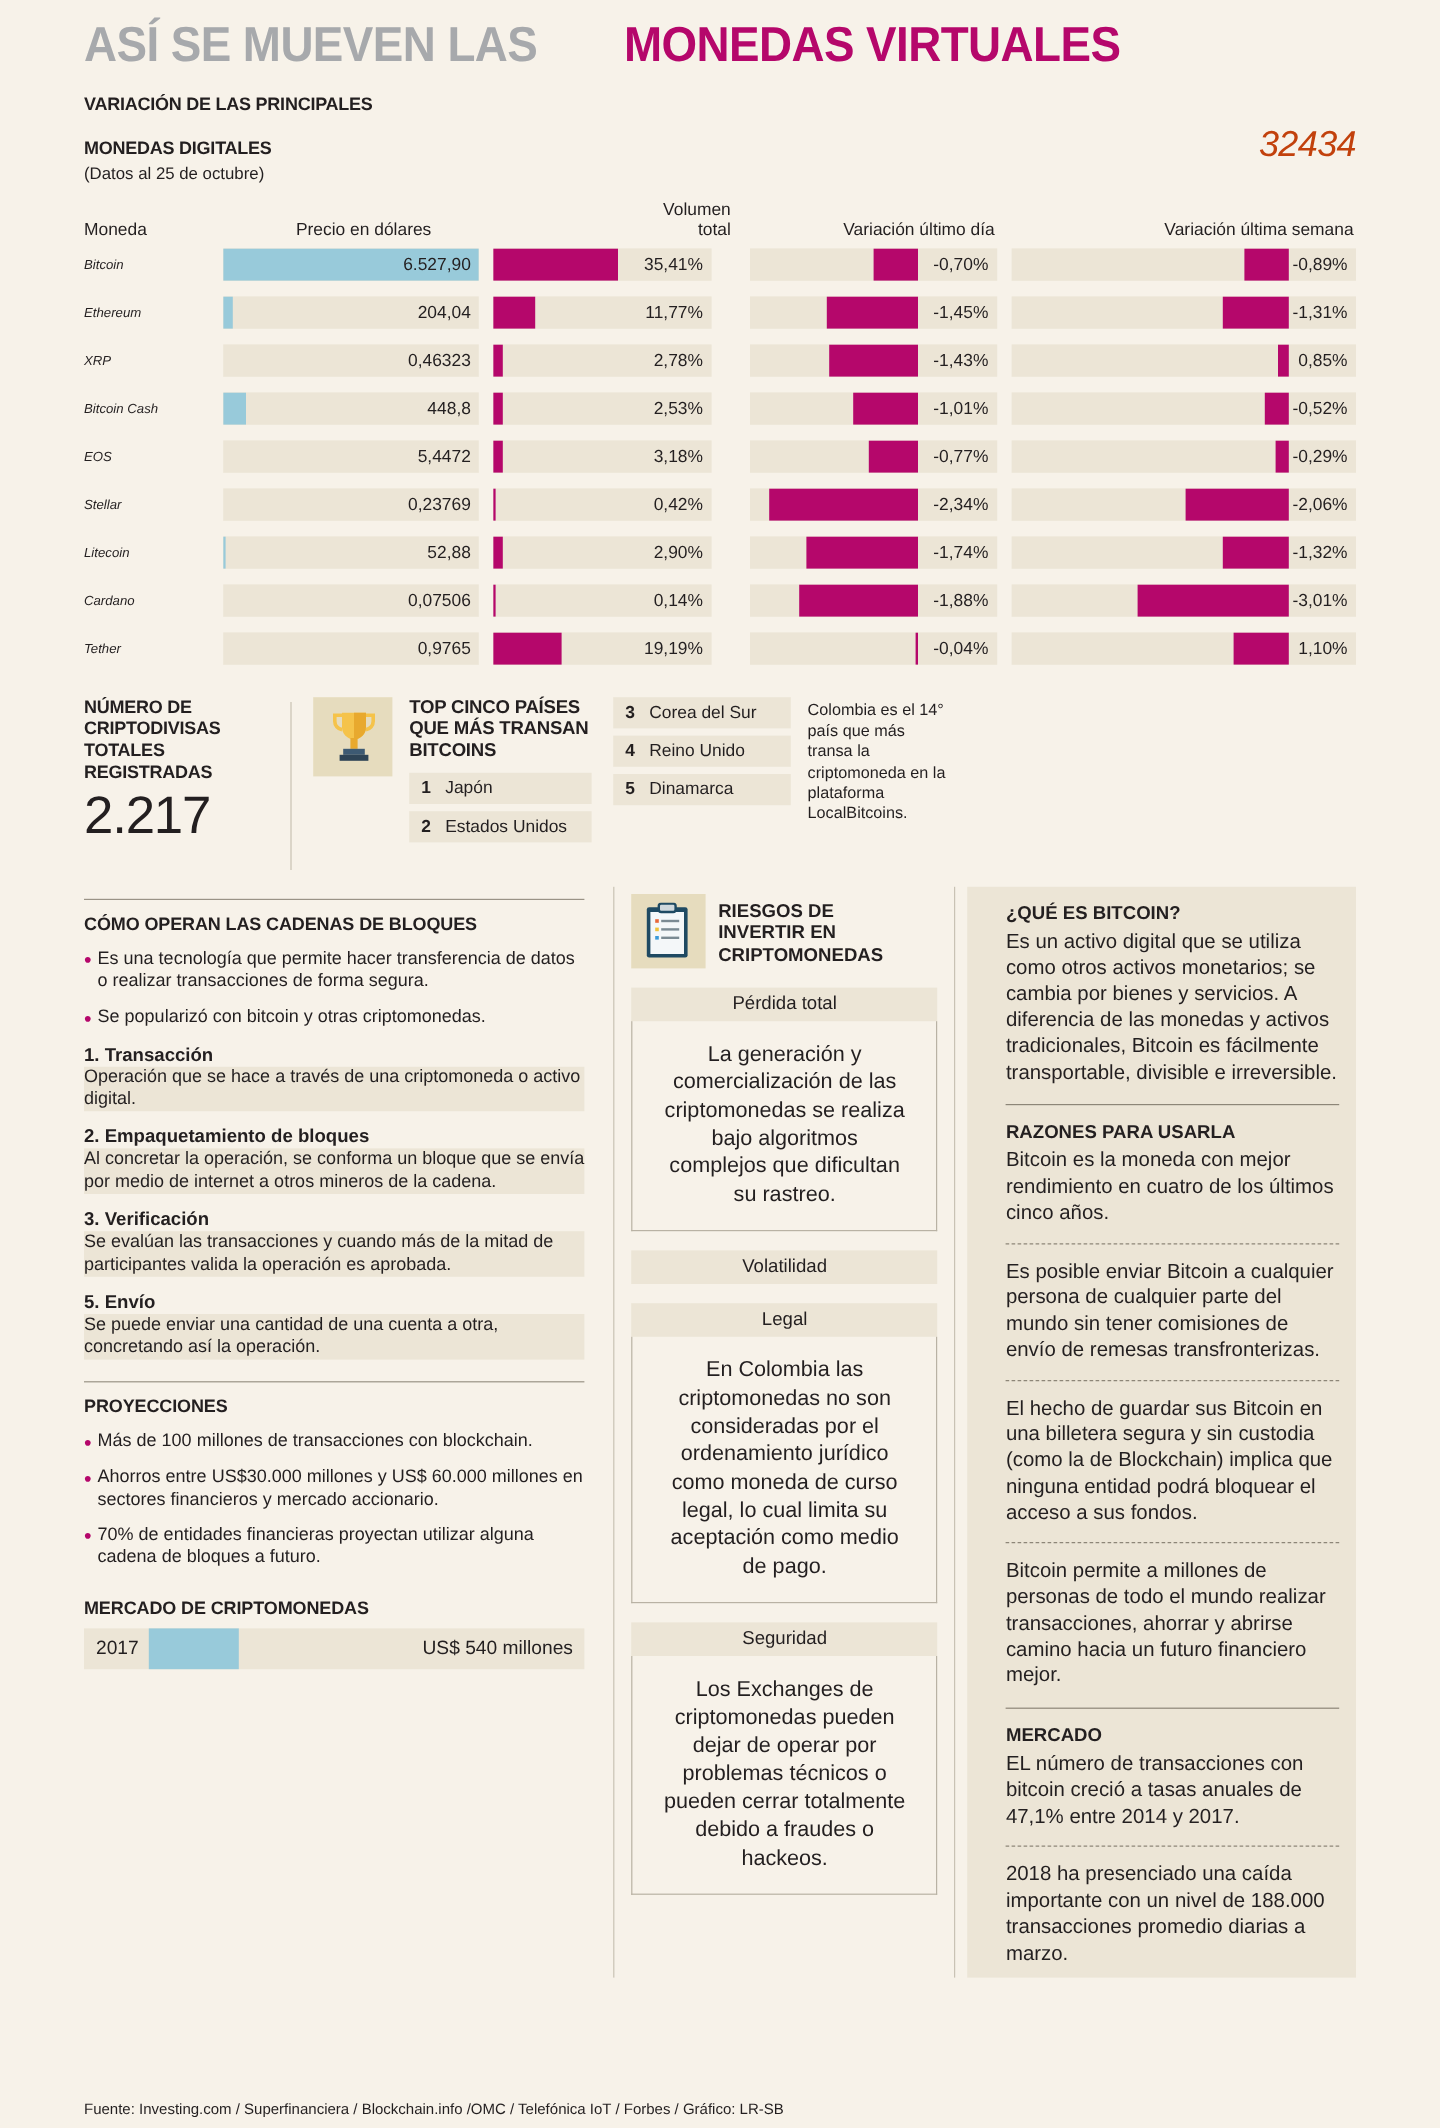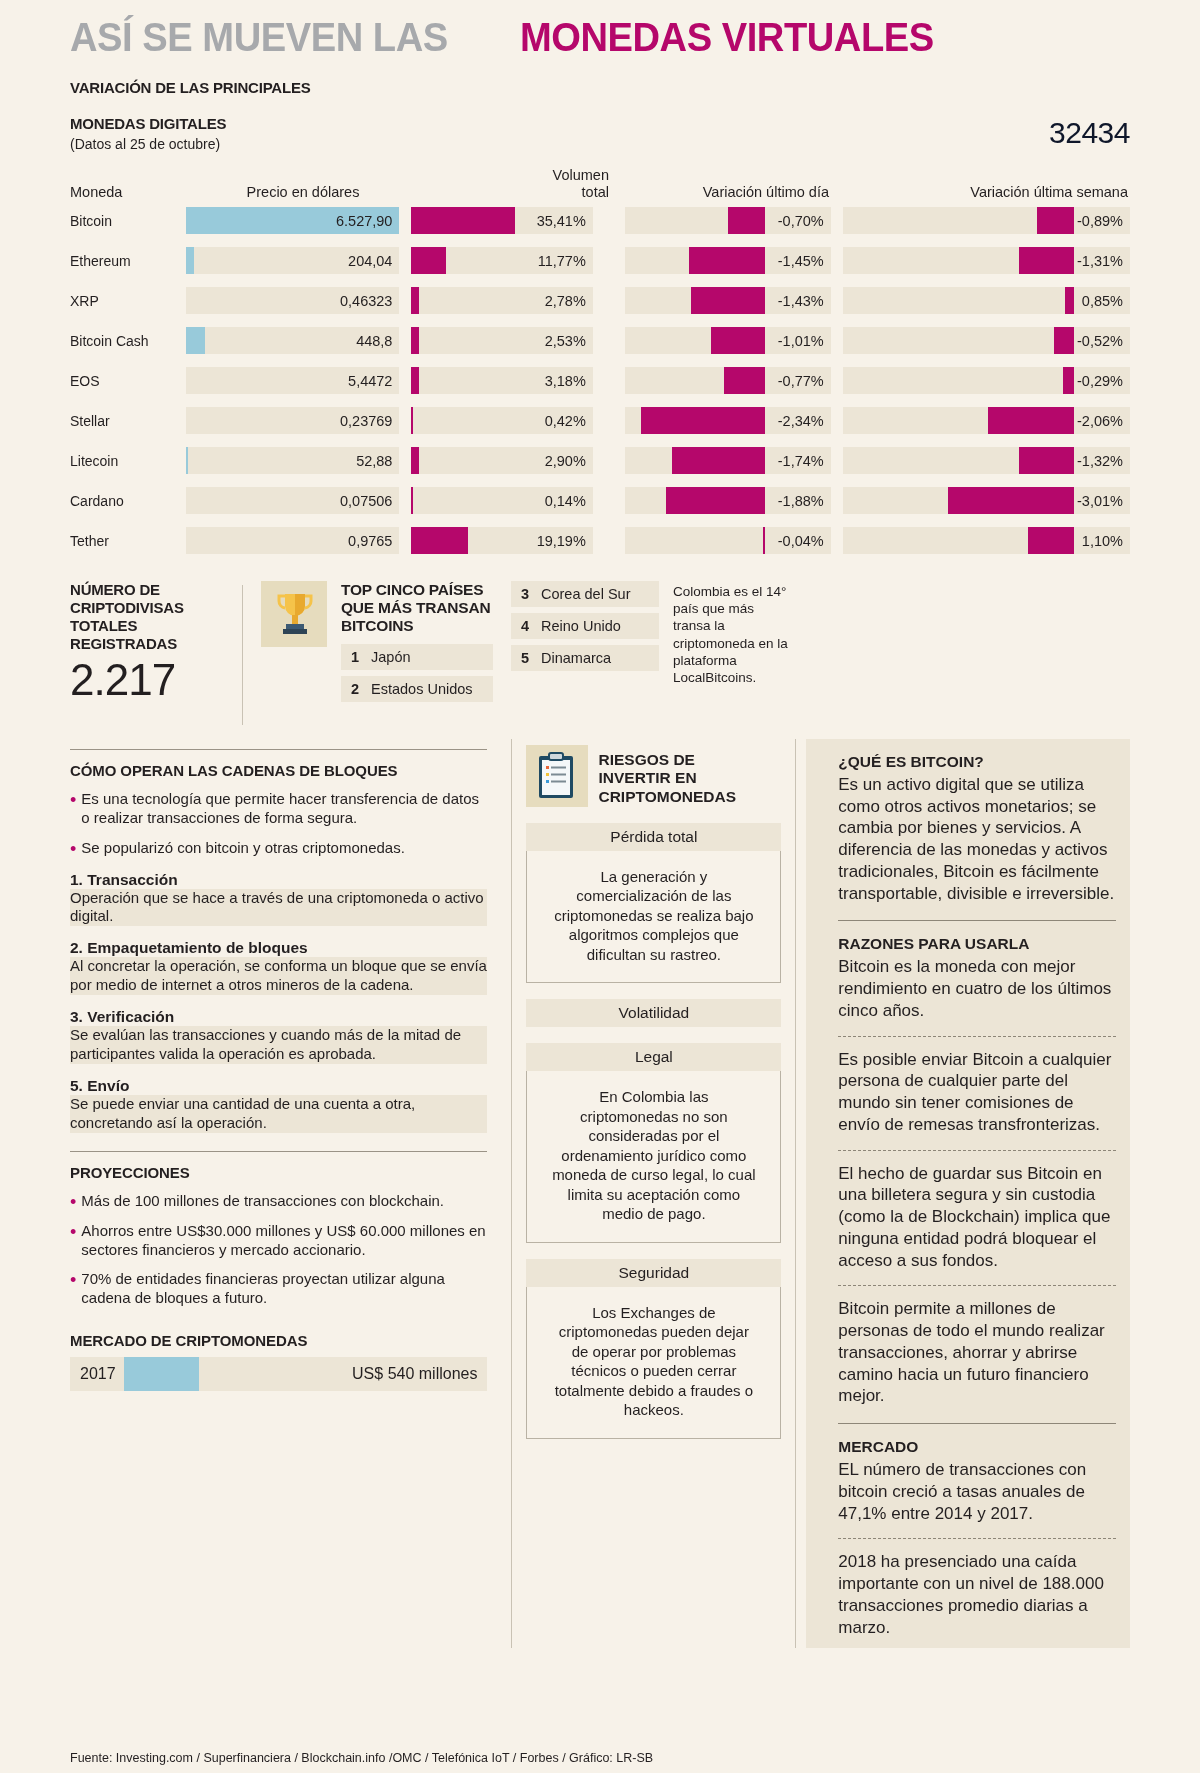--- a/index.html
+++ b/index.html
@@ -25,34 +25,34 @@
     font-size: 41px; font-weight: bold; letter-spacing: -0.5px;
     color: #b5076b; font-family: "Liberation Sans", sans-serif;
     transform: scaleX(0.93); transform-origin: left;
   }
 
   
   .tbl-title { margin-top: 18px; font-size: 15px; font-weight: bold; line-height: 1.22; letter-spacing: -0.2px; }
   .tbl-sub { font-size: 14px; line-height: 1.3; margin-top: 1px; }
 
   .bignum {
-    position: absolute; right: 70px; top: 116px;
-    font-size: 30px; font-weight: 400; letter-spacing: -0.5px; color: #0f172a;
+    position: absolute; right: 70px; top: 104px;
+    font-size: 30px; font-weight: 400; letter-spacing: -0.5px; color: #c2410c; font-style: italic;
   }
 
   .thead { display: flex; align-items: flex-end; font-size: 14.5px; margin-top: 6px; height: 42px; }
   .thead > div { line-height: 1.15; }
   .th-moneda { width: 118px; }
   .th-precio { width: 230px; text-align: center; }
   .th-vol { width: 195px; text-align: right; padding-right: 4px; }
   .th-dia { width: 220px; text-align: right; padding-right: 4px; }
   .th-sem { width: 297px; text-align: right; padding-right: 2px; }
 
   .row { display: flex; align-items: center; height: 40px; }
-  .c-name { width: 118px; font-size: 14px; }
+  .c-name { width: 118px; font-size: 11px; font-style: italic; }
   .cell { position: relative; height: 27px; background: #ece5d6; overflow: hidden; }
   .cell .bar { position: absolute; top: 0; bottom: 0; }
   .cell .val {
     position: absolute; right: 7px; top: 50%; transform: translateY(-50%);
     font-size: 14.5px; color: #231f20; z-index: 2;
   }
   .c-precio { width: 218px; margin-right: 12px; }
   .c-precio .bar { left: 0; background: #98cada; }
   .c-vol { width: 185px; margin-right: 12px; }
   .c-vol .bar { left: 0; background: #b5076b; }
@@ -109,21 +109,21 @@
   .riskhead { display: flex; align-items: flex-start; margin-top: 6px; }
   .clip { width: 62px; height: 62px; background: #e6dcbe; position: relative; flex: none; margin-right: 10px; }
   .riskhead h3 { font-size: 15.5px; font-weight: bold; line-height: 1.2; padding-top: 6px; }
   .riskbox { margin-top: 16px; }
   .riskbox .rt {
     background: #ece5d6; text-align: center; font-size: 15.5px; height: 28px;
     line-height: 28px;
   }
   .riskbox .rb {
     border: 1px solid #b9b2a4; border-top: none; text-align: center;
-    font-size: 15px; line-height: 1.3; padding: 16px 24px 18px;
+    font-size: 18px; line-height: 1.3; padding: 16px 24px 18px;
   }
 
   
   .colC { background: #ece5d6; }
   .rc-inner { padding: 14px 14px 10px 14px; }
   .rc-h { font-size: 15.5px; font-weight: bold; margin-bottom: 3px; }
   .rc-p { font-size: 17px; line-height: 1.28; }
   .rc-rule { height: 1px; background: #8d8678; margin: 16px 0 14px; }
   .rc-dash { border-top: 1px dashed #8d8678; margin: 14px 0 12px; }
 

